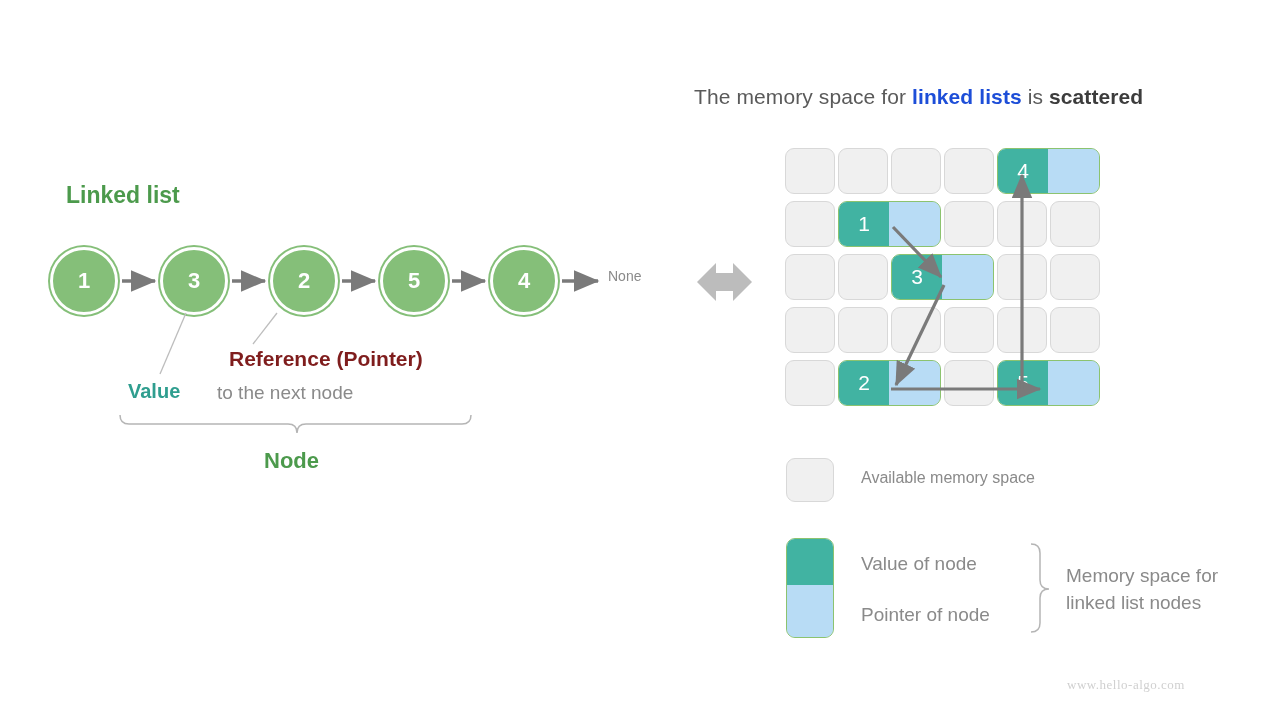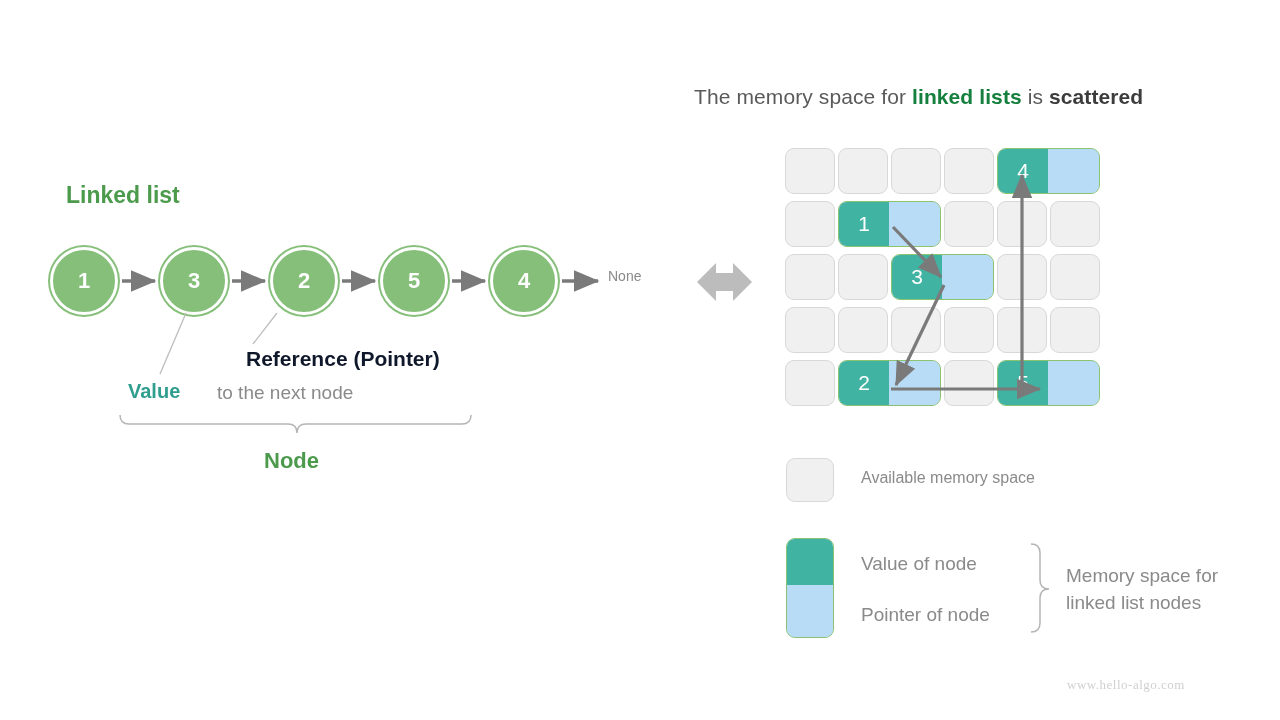--- a/index.html
+++ b/index.html
@@ -26,21 +26,21 @@
   
   #right-heading {
     left: 694px;
     top: 85px;
     font-size: 21px;
     color: #5a5a5a;
     white-space: nowrap;
     letter-spacing: 0.1px;
   }
   #right-heading .em-green {
-    color: #15803d;
+    color: #1d4ed8;
     font-weight: bold;
   }
   #right-heading .em-dark {
     color: #3c3c3c;
     font-weight: bold;
   }
 
   
   #linked-list-title {
     left: 66px;
@@ -76,25 +76,25 @@
   
   #value-label {
     left: 128px;
     top: 380px;
     font-size: 20px;
     font-weight: bold;
     color: #2f9e8f;
     white-space: nowrap;
   }
   #reference-label {
-    left: 246px;
+    left: 229px;
     top: 347px;
     font-size: 21px;
     font-weight: bold;
-    color: #0f172a;
+    color: #7f1d1d;
     white-space: nowrap;
   }
   #nextnode-label {
     left: 217px;
     top: 382px;
     font-size: 19px;
     color: #8a8a8a;
     white-space: nowrap;
   }
   #node-label {

